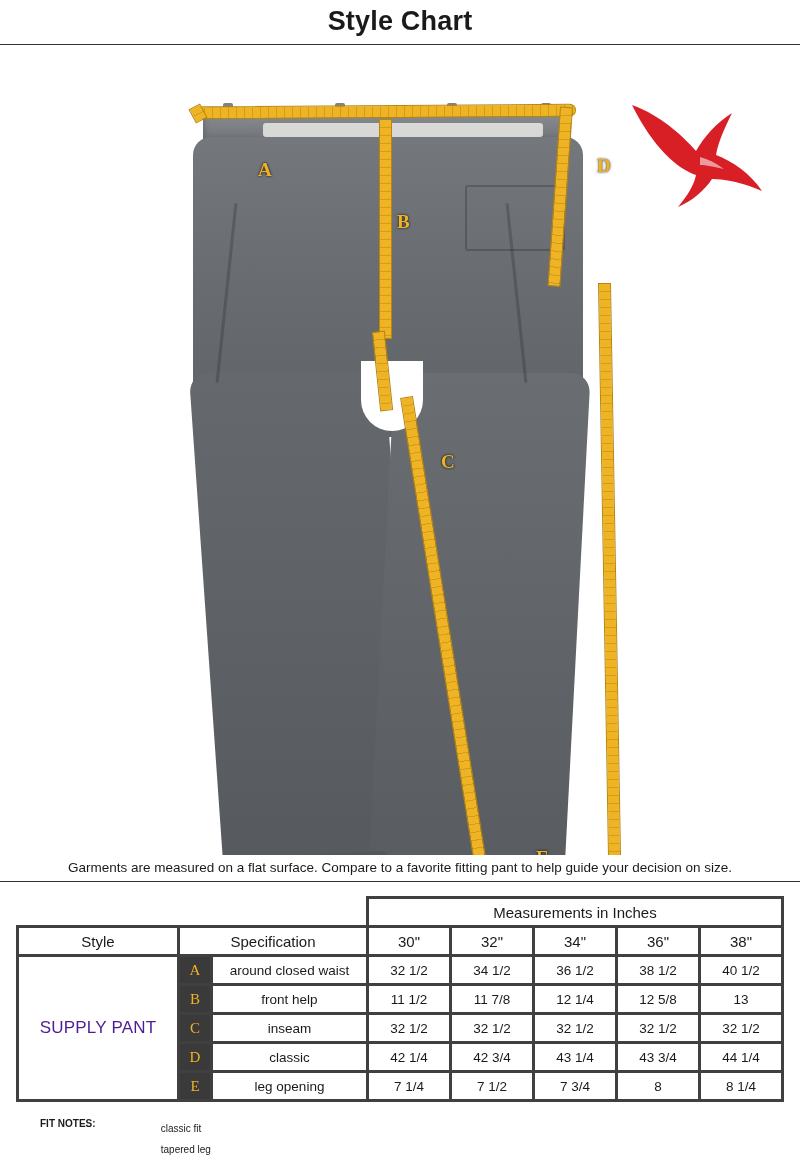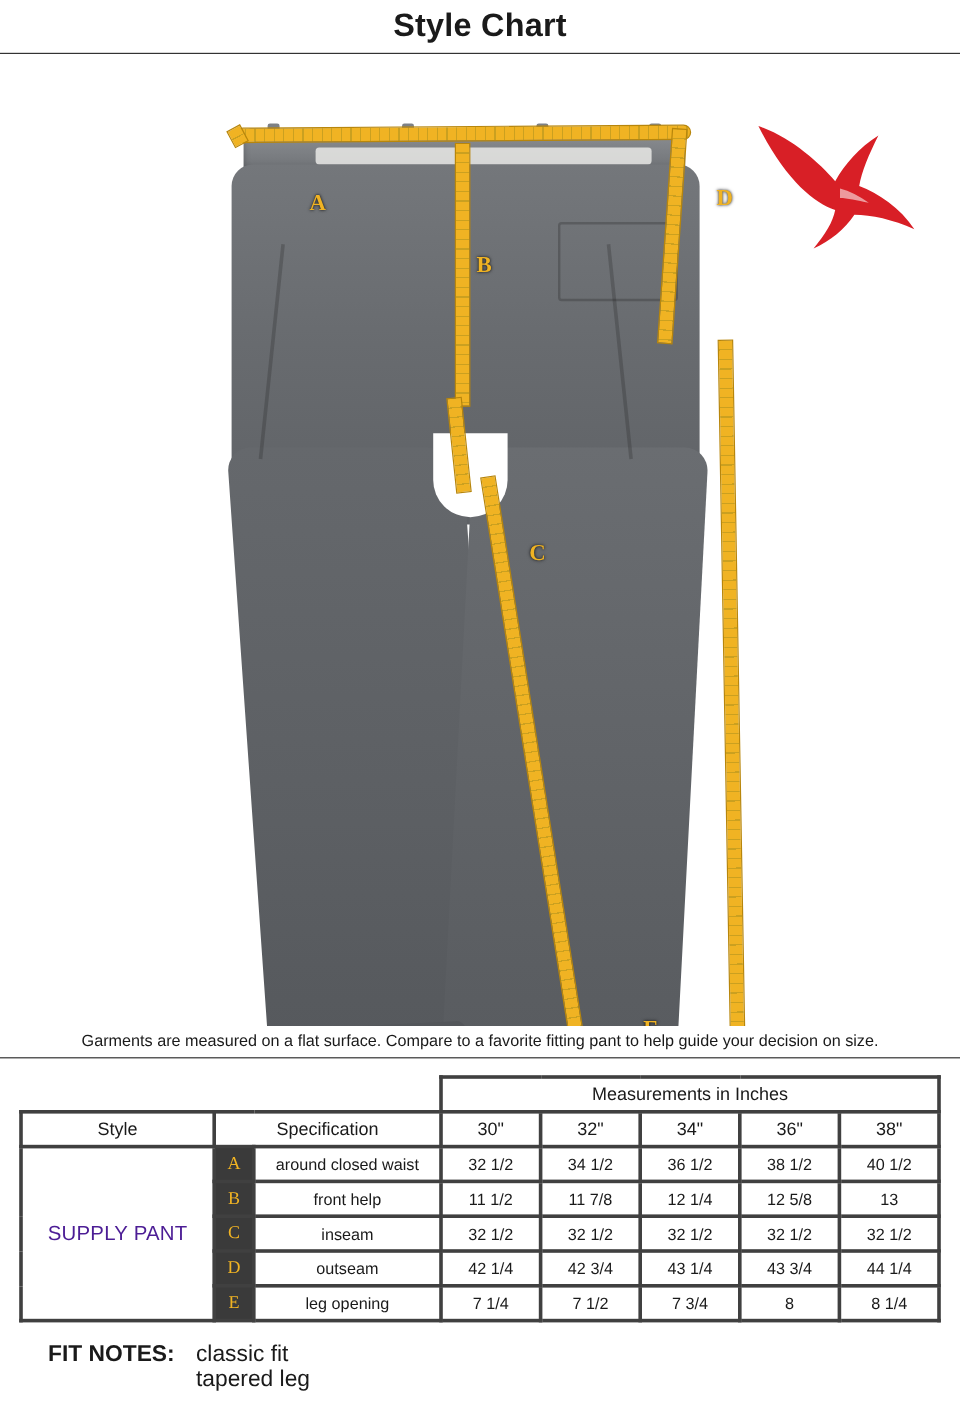--- a/index.html
+++ b/index.html
@@ -262,21 +262,21 @@
     color: #4c1d95;
     font-weight: bold;
     font-size: 17px;
     letter-spacing: .2px;
   }
   .size-col { width: 72px; }
 
   
   .fit-notes {
     padding: 16px 16px 0 40px;
-    font-size: 19px;
+    font-size: 10px;
   }
   .fit-notes .label {
     font-weight: bold;
     display: inline-block;
     width: 118px;
     vertical-align: top;
   }
   .fit-notes .items {
     display: inline-block;
     vertical-align: top;
@@ -383,21 +383,21 @@
       <td class="letter-cell">C</td>
       <td class="spec-name">inseam</td>
       <td>32 1/2</td>
       <td>32 1/2</td>
       <td>32 1/2</td>
       <td>32 1/2</td>
       <td>32 1/2</td>
     </tr>
     <tr>
       <td class="letter-cell">D</td>
-      <td class="spec-name">outseam</td>
+      <td class="spec-name">classic</td>
       <td>42 1/4</td>
       <td>42 3/4</td>
       <td>43 1/4</td>
       <td>43 3/4</td>
       <td>44 1/4</td>
     </tr>
     <tr>
       <td class="letter-cell">E</td>
       <td class="spec-name">leg opening</td>
       <td>7 1/4</td>

